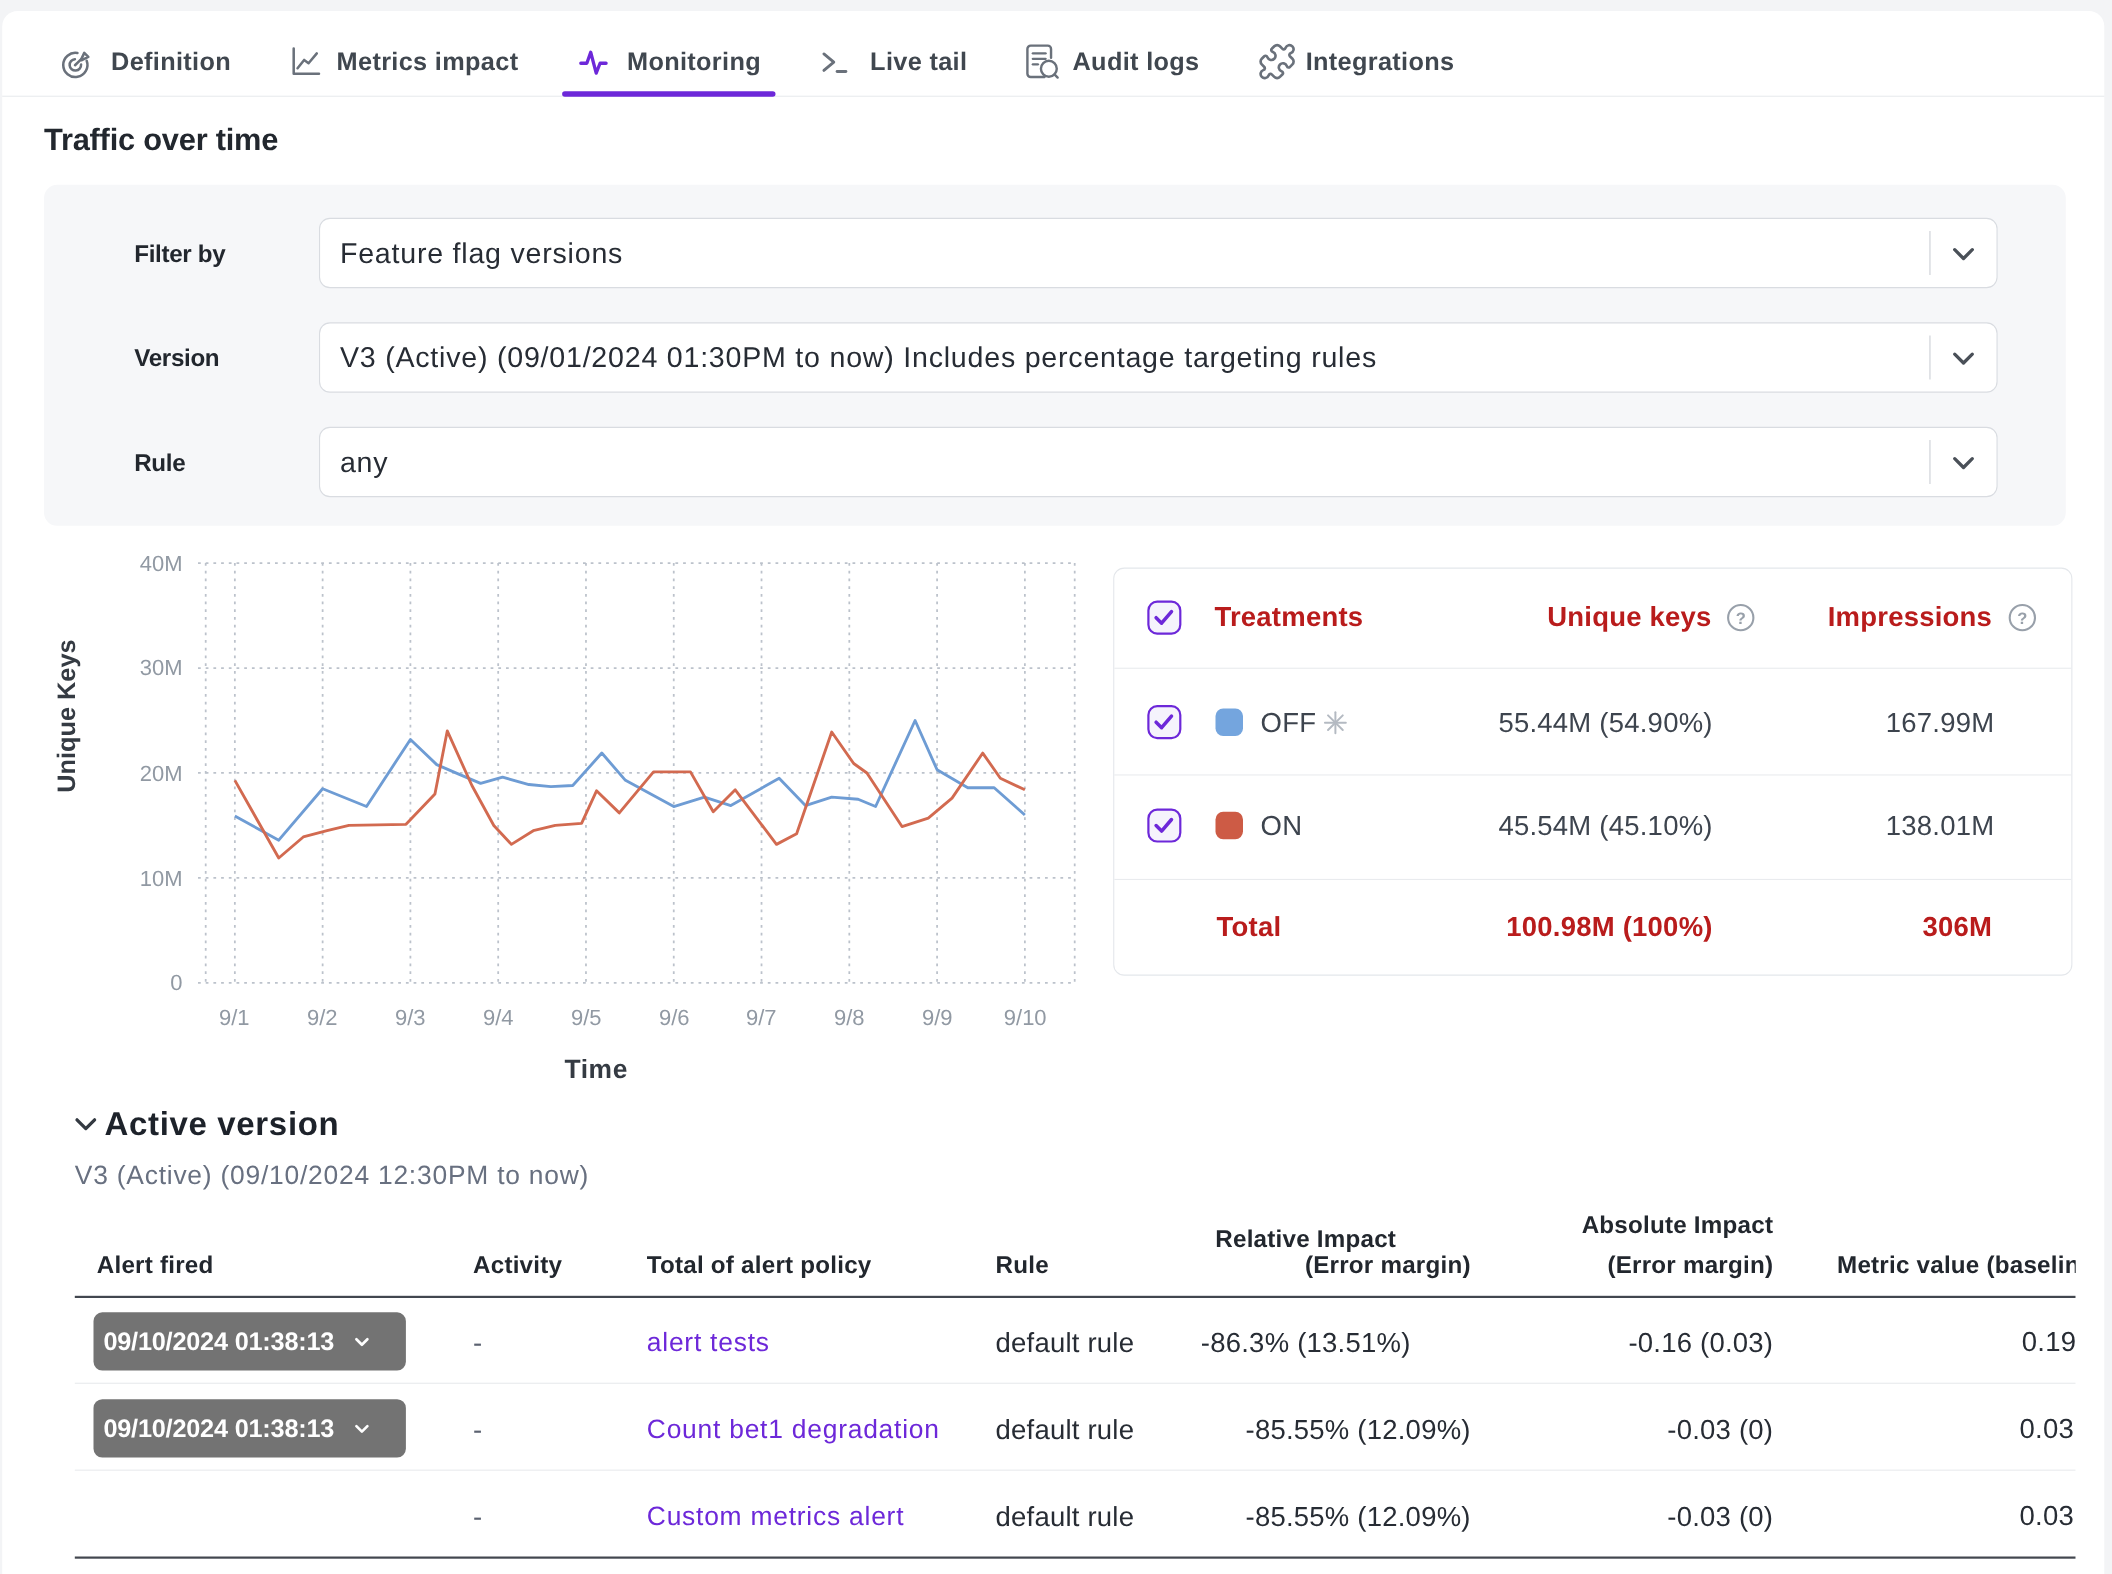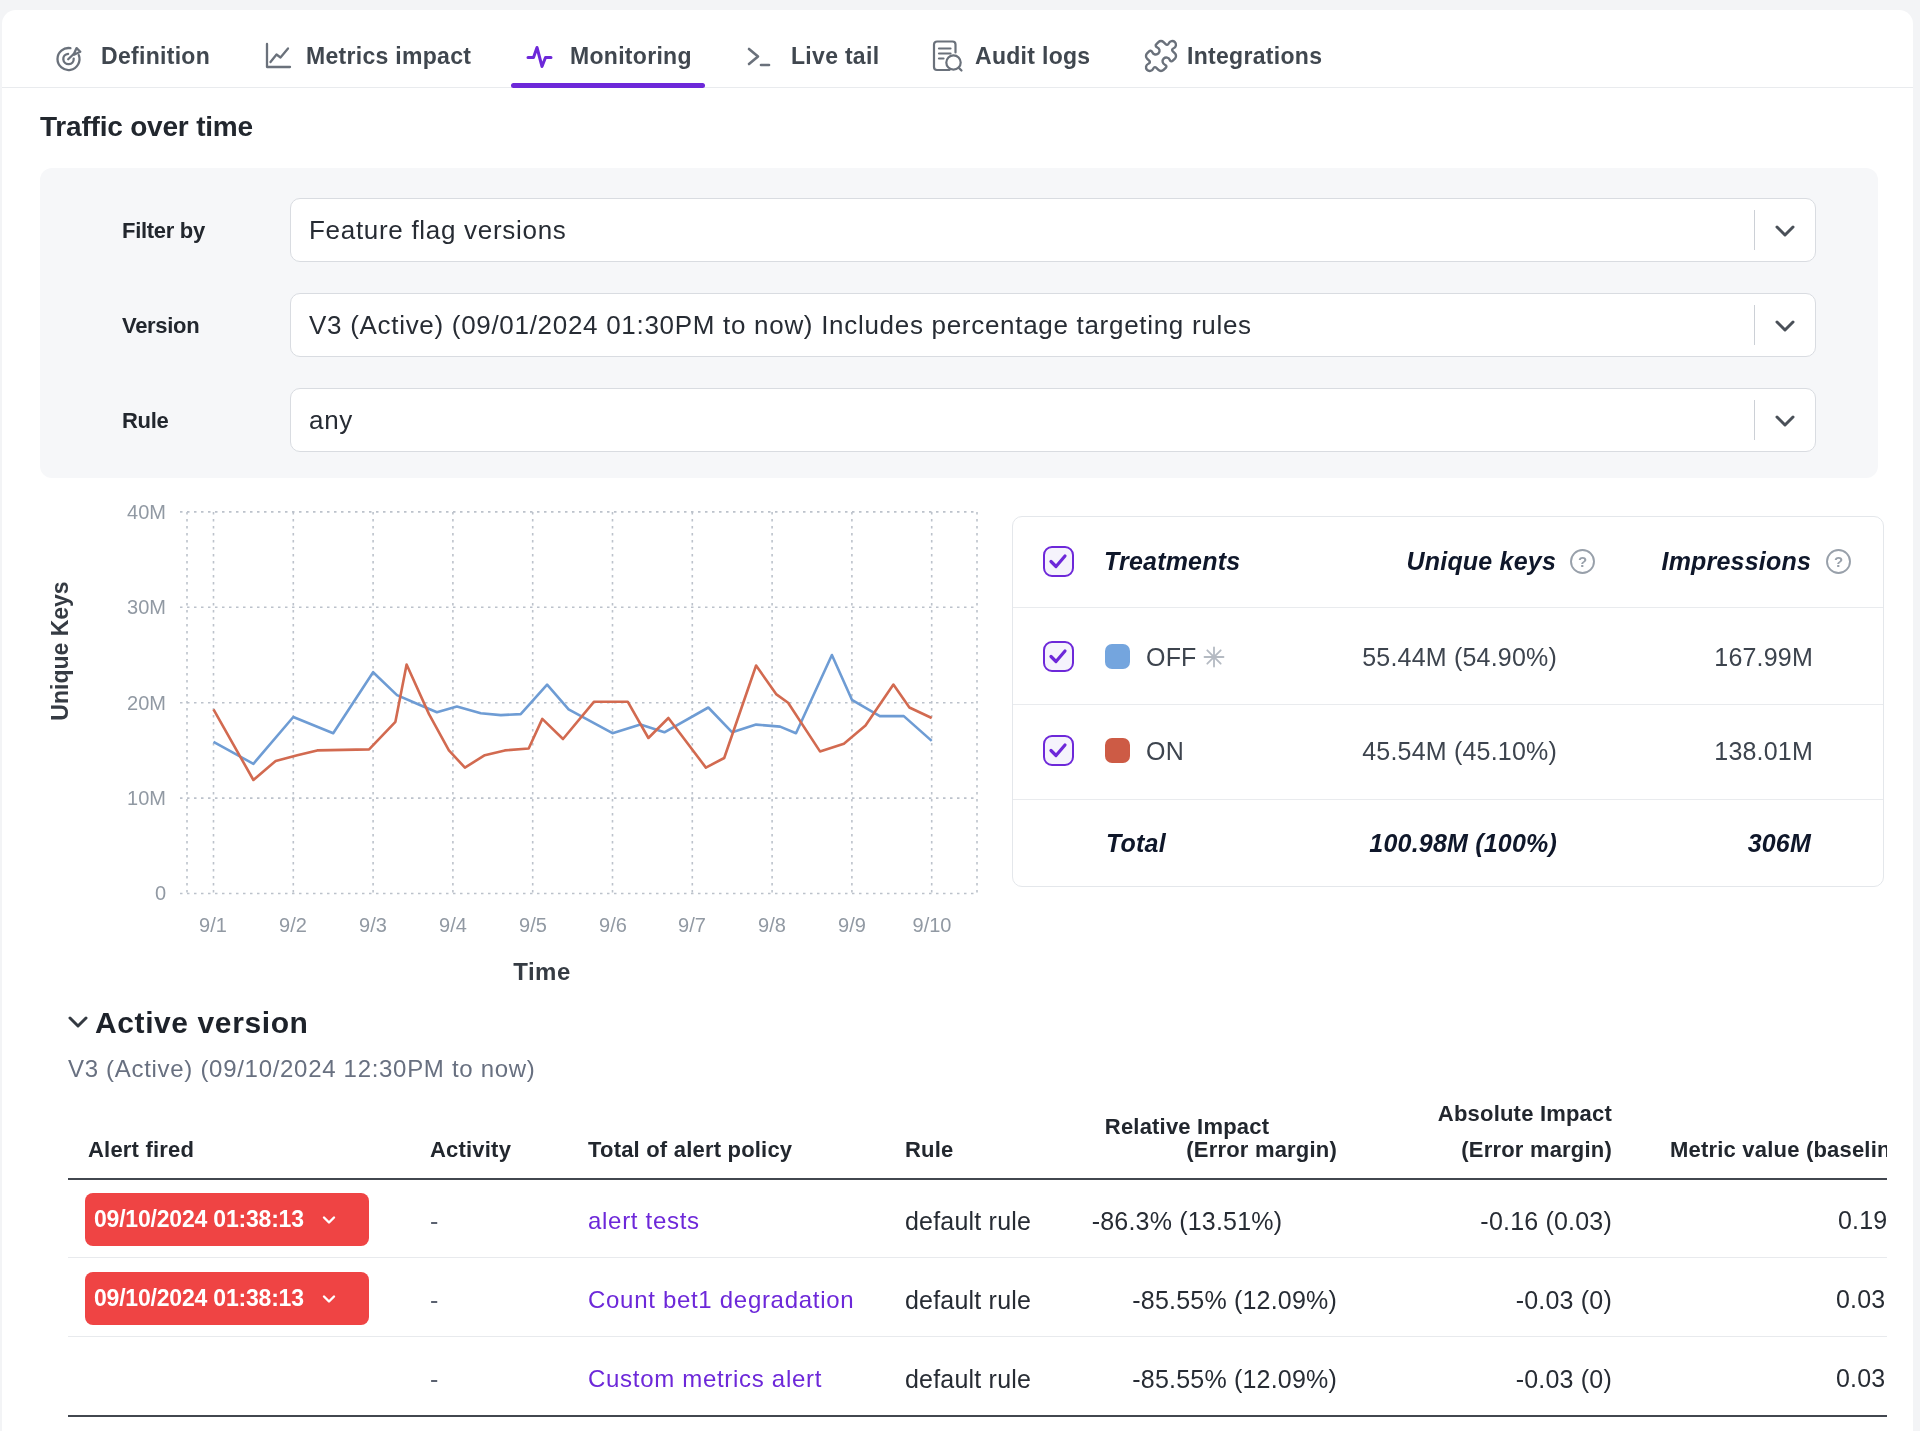--- a/index.html
+++ b/index.html
@@ -11,30 +11,30 @@
 .underline{position:absolute;left:511px;top:83px;width:194px;height:5px;background:#6d28d9;border-radius:3px;}
 .h1{position:absolute;left:40px;top:111px;font-size:28px;font-weight:bold;color:#22272e;letter-spacing:-0.2px;}
 .panel{position:absolute;left:40px;top:168px;width:1838px;height:310px;background:#f6f7f9;border-radius:12px;}
 .flabel{position:absolute;left:104px;font-size:22px;font-weight:bold;color:#22272e;letter-spacing:-0.3px;margin-left:18px;}
 .fbox{position:absolute;left:290px;width:1526px;height:64px;background:#fff;border:1px solid #d9dce1;border-radius:10px;font-size:26px;color:#272c34;display:flex;align-items:center;padding-left:18px;letter-spacing:0.7px;}
 .fdiv{position:absolute;left:1463px;top:11px;width:1px;height:40px;background:#ccd0d6;}
 .fchev{position:absolute;left:1483px;top:20px;}
 .legend{position:absolute;left:1012px;top:516px;width:872px;height:371px;border:1px solid #e4e7eb;border-radius:10px;background:#fff;}
 .lsep{position:absolute;left:1013px;width:870px;height:1px;background:#e9ebee;}
 .ltext{position:absolute;font-size:25px;color:#3d444e;letter-spacing:0.2px;white-space:nowrap;}
-.lbold{font-weight:bold;color:#0f172a;font-style:italic;}
+.lbold{font-weight:bold;color:#b91c1c;}
 .rt{text-align:right;}
 .cbx{position:absolute;left:1043px;width:31px;height:31px;border:2.5px solid #6d28d9;border-radius:9px;background:#f5f3fc;}
 .sq{position:absolute;left:1105px;width:25px;height:25px;border-radius:7px;}
 .h2{position:absolute;left:95px;top:1006px;font-size:30px;font-weight:bold;color:#1d222a;letter-spacing:0.6px;}
 .sub{position:absolute;left:68px;top:1055px;font-size:24px;color:#687080;letter-spacing:0.7px;}
 .ah{position:absolute;font-size:22px;font-weight:bold;color:#22272e;letter-spacing:0.2px;white-space:nowrap;}
 .aval{position:absolute;font-size:25px;color:#272c34;letter-spacing:0.2px;white-space:nowrap;}
 .alink{position:absolute;font-size:24px;color:#6d28d9;letter-spacing:0.7px;white-space:nowrap;}
-.badge{position:absolute;left:17px;width:284px;height:53px;background:#ef4444;border-radius:8px;color:#fff;font-size:23px;font-weight:bold;display:flex;align-items:center;padding-left:9px;letter-spacing:-0.2px;}
+.badge{position:absolute;left:17px;width:284px;height:53px;background:#737373;border-radius:8px;color:#fff;font-size:23px;font-weight:bold;display:flex;align-items:center;padding-left:9px;letter-spacing:-0.2px;}
 .hline{position:absolute;left:68px;width:1819px;background:#42474f;height:2px;}
 .rsep{position:absolute;left:68px;width:1819px;background:#e8eaed;height:1px;}
 .clip{position:absolute;left:0;top:1090px;width:1887px;height:330px;overflow:hidden;}
 .cin{position:absolute;}
 </style>
 </head>
 <body>
 <div class="card"></div>
 <div class="tabborder"></div>
 <div class="underline"></div>

